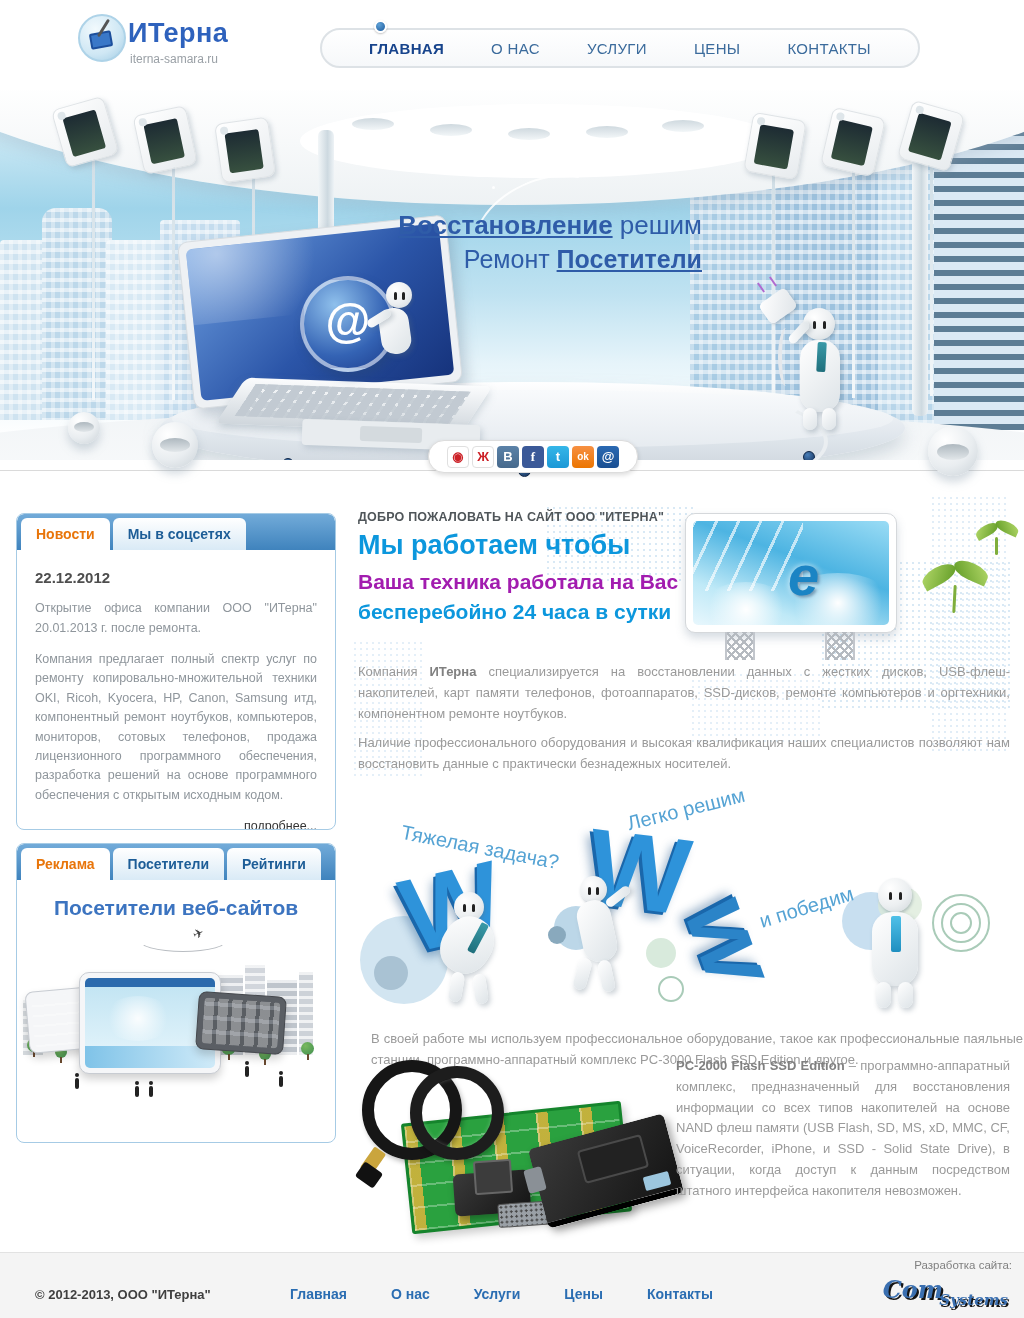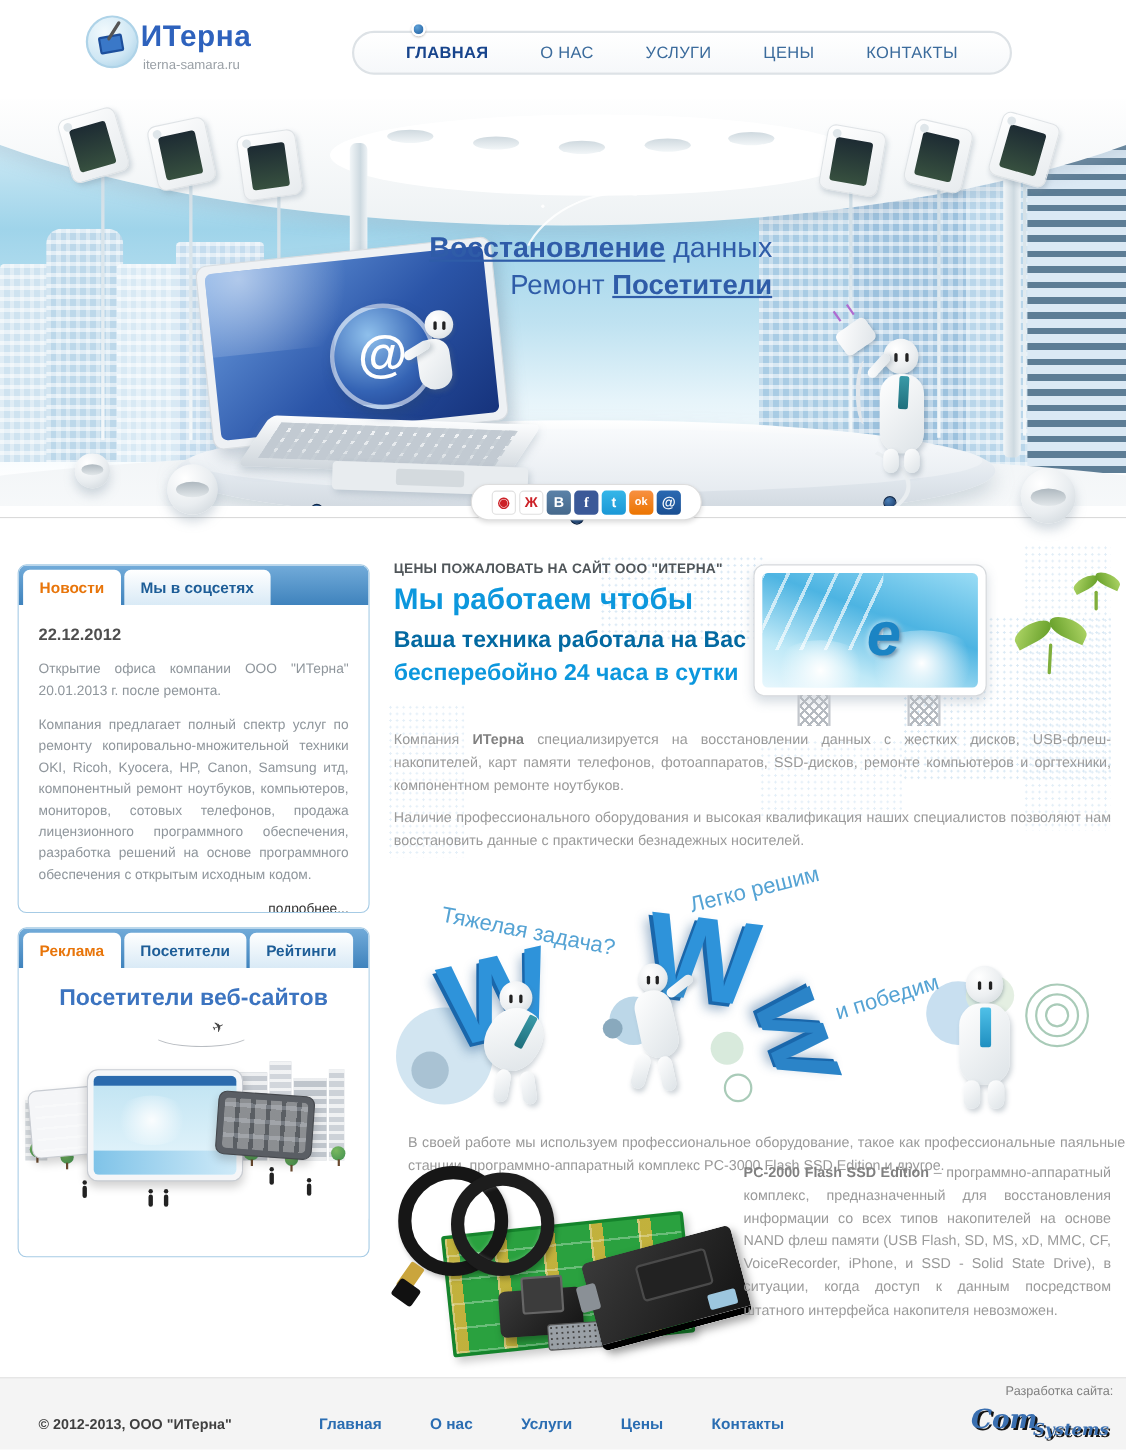--- a/index.html
+++ b/index.html
@@ -89,21 +89,21 @@
   .trail{border:1px solid transparent;border-bottom-color:#b9bdc2;border-radius:50%;}
   .skybldg{background-image:repeating-linear-gradient(180deg,rgba(255,255,255,.7) 0 3px,transparent 3px 8px);}
   .tree{border-radius:50%;background:radial-gradient(circle at 35% 30%,#7ab85f,#3f8f4f);}
   .trunk{width:2px;height:6px;background:#6a4a2f;}
   .screen-frame{background:#f5f6f8;border:1px solid #c8ccd2;border-radius:8px;box-shadow:0 5px 9px rgba(0,0,0,.18);box-sizing:border-box;padding:5px;}
   .person{width:4px;height:11px;background:#222;border-radius:2px;}
   .person:before{content:"";position:absolute;left:0;top:-5px;width:4px;height:4px;border-radius:50%;background:#222;}
   
   .welcome{left:358px;top:510px;font-size:12.5px;font-weight:bold;color:#4f5559;letter-spacing:.2px;}
   .mh1{left:358px;top:530px;font-size:27px;font-weight:bold;color:#0c97dd;}
-  .mh2{left:358px;top:570px;font-size:21px;font-weight:bold;color:#0369a1;}
+  .mh2{left:358px;top:570px;font-size:21px;font-weight:bold;color:#a21caf;}
   .mh3{left:358px;top:600px;font-size:21px;font-weight:bold;color:#0c97dd;}
   .dots{background-image:radial-gradient(#c9dff0 1.1px,transparent 1.2px);background-size:6px 6px;opacity:.7;}
   .para{color:#9a9a9a;font-size:13px;line-height:1.6;text-align:justify;}
   .para b{color:#808080;}
   .cap{color:#55a3d4;font-size:20px;white-space:nowrap;}
   .wletter{font-weight:bold;color:#2e93da;text-shadow:-3px 3px 0 #1a67ab,-6px 7px 10px rgba(25,80,135,.4);line-height:1;}
   .bgcirc{border-radius:50%;}
   .ring{border-radius:50%;border:2px solid #a9cbb8;}
   .bb-screen{background:linear-gradient(200deg,#9adcf5 0%,#4db4e2 40%,#bfe9f7 75%,#e8f7fd 100%);border-radius:5px;position:relative;overflow:hidden;}
   .cloud{background:radial-gradient(circle,#ffffff 0%,rgba(255,255,255,.0) 70%);border-radius:50%;}
@@ -246,21 +246,21 @@
           <span class="a eye" style="left:10px;"></span>
           <span class="a eye" style="left:20px;"></span>
         </div>
       <div class="a fbody" style="left:800px;top:250px;width:40px;height:72px;border-radius:18px;"></div>
       <div class="a fbody" style="left:786px;top:238px;width:26px;height:9px;border-radius:5px;transform:rotate(-48deg);"></div>
       <div class="a tie" style="left:817px;top:252px;width:9px;height:30px;transform:rotate(3deg);"></div>
       <div class="a fbody" style="left:803px;top:318px;width:14px;height:22px;border-radius:7px;"></div>
       <div class="a fbody" style="left:822px;top:318px;width:14px;height:22px;border-radius:7px;"></div>
 
       <div class="a hero-text">
-        <div class="hero-l1"><b>Восстановление</b><span> данных</span></div>
+        <div class="hero-l1"><b>Восстановление</b><span> решим</span></div>
         <div class="hero-l2"><span>Ремонт </span><b>Посетители</b></div>
       </div>
     </div>
 
     <div class="a sphere" style="left:68px;top:322px;width:32px;height:32px;">
         <div class="a mouth" style="left:6px;top:10px;width:20px;height:10px;"></div>
       </div>
     <div class="a sphere" style="left:152px;top:332px;width:46px;height:46px;">
         <div class="a mouth" style="left:8px;top:16px;width:30px;height:14px;"></div>
       </div>
@@ -344,21 +344,21 @@
       <div class="a person" style="left:262px;top:196px;"></div>
     </div>
   </div>
 
   <div class="a dots" style="left:545px;top:505px;width:150px;height:80px;"></div>
   <div class="a dots" style="left:820px;top:560px;width:190px;height:150px;"></div>
   <div class="a dots" style="left:352px;top:640px;width:70px;height:140px;opacity:.5;"></div>
   <div class="a dots" style="left:930px;top:495px;width:80px;height:260px;opacity:.55;"></div>
   <div class="a dots" style="left:690px;top:672px;width:130px;height:70px;opacity:.5;"></div>
 
-  <div class="a welcome">ЦЕНЫ ПОЖАЛОВАТЬ НА САЙТ ООО "ИТЕРНА"</div>
+  <div class="a welcome">ДОБРО ПОЖАЛОВАТЬ НА САЙТ ООО "ИТЕРНА"</div>
   <div class="a mh1">Мы работаем чтобы</div>
   <div class="a mh2">Ваша техника работала на Вас</div>
   <div class="a mh3">бесперебойно 24 часа в сутки</div>
 
   <div class="a" style="left:685px;top:505px;width:330px;height:158px;">
     <div class="a" style="left:0;top:8px;width:212px;height:120px;background:#fff;border:1px solid #d5d8db;border-radius:10px;box-shadow:0 5px 10px rgba(120,140,160,.3);padding:7px;box-sizing:border-box;">
       <div class="bb-screen" style="width:100%;height:100%;">
         <div class="a" style="left:0;top:0;width:110px;height:70px;background:repeating-linear-gradient(115deg,rgba(255,255,255,.65) 0 3px,transparent 3px 20px);"></div>
         <div class="a cloud" style="left:8px;bottom:-12px;width:90px;height:55px;"></div>
         <div class="a cloud" style="left:90px;bottom:-8px;width:110px;height:60px;"></div>

